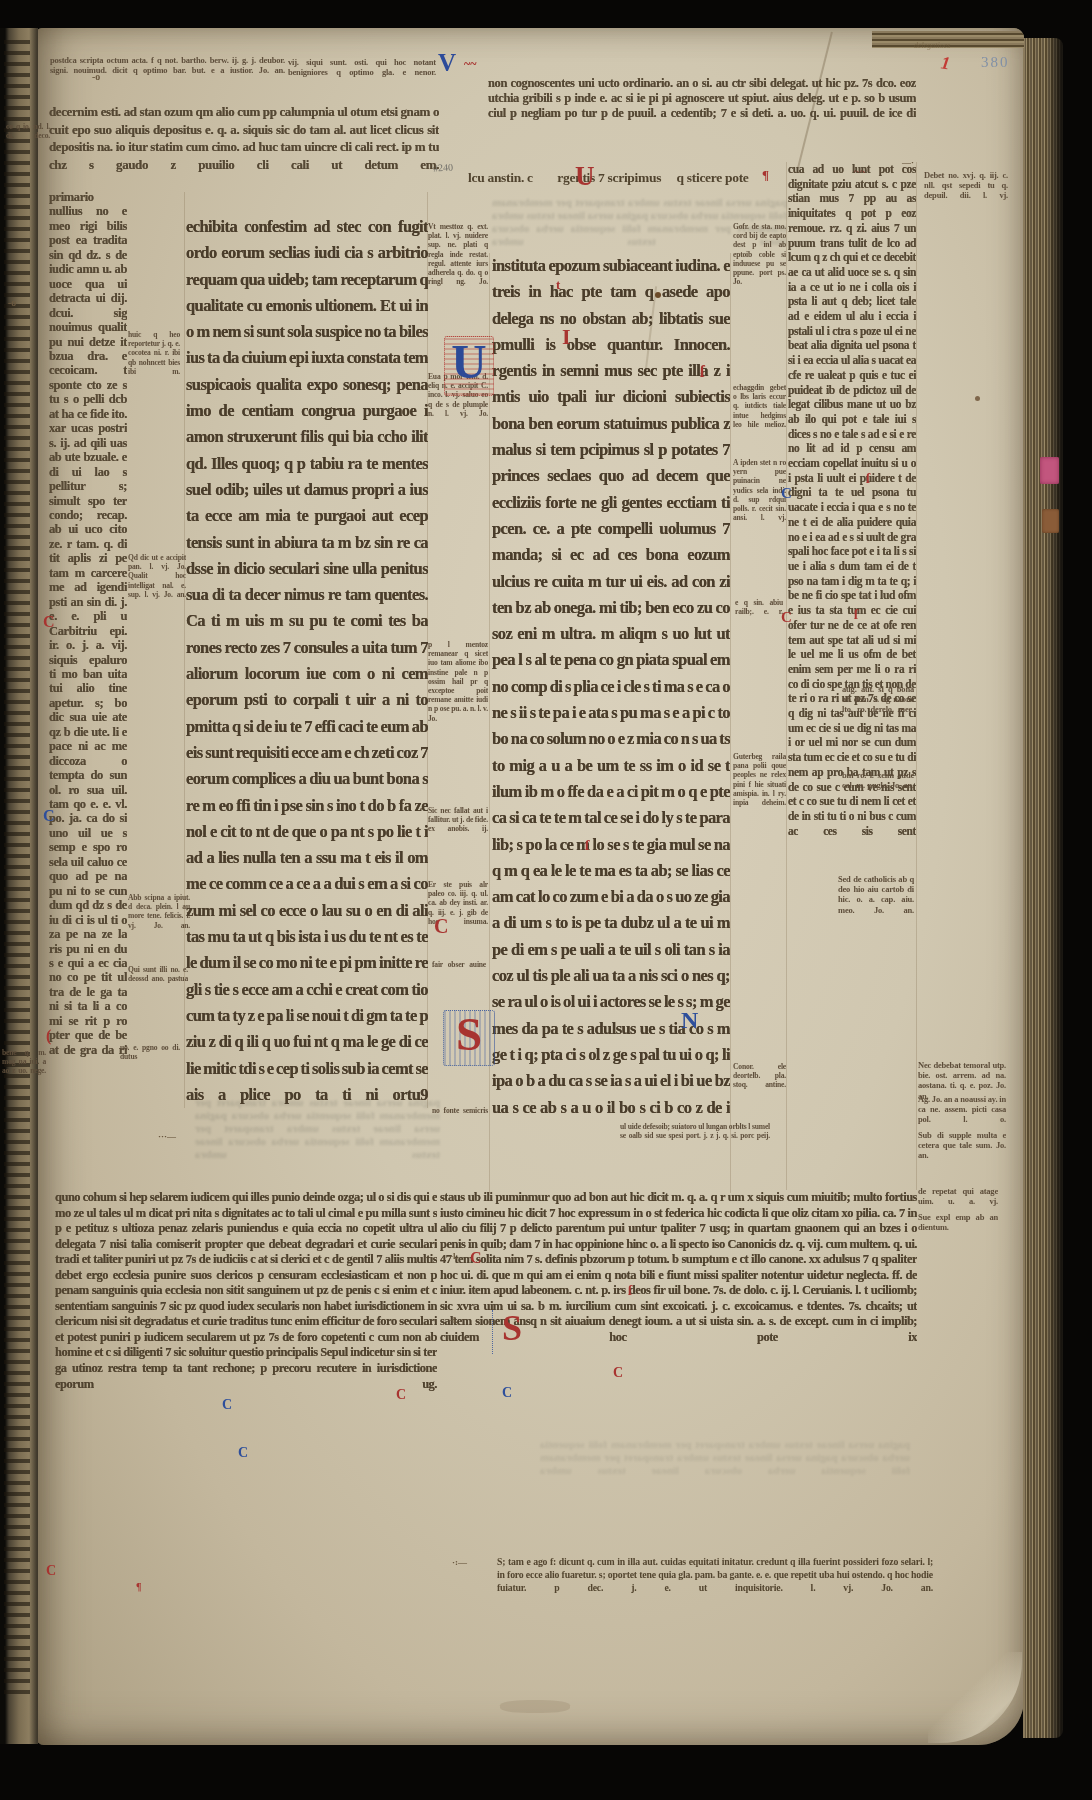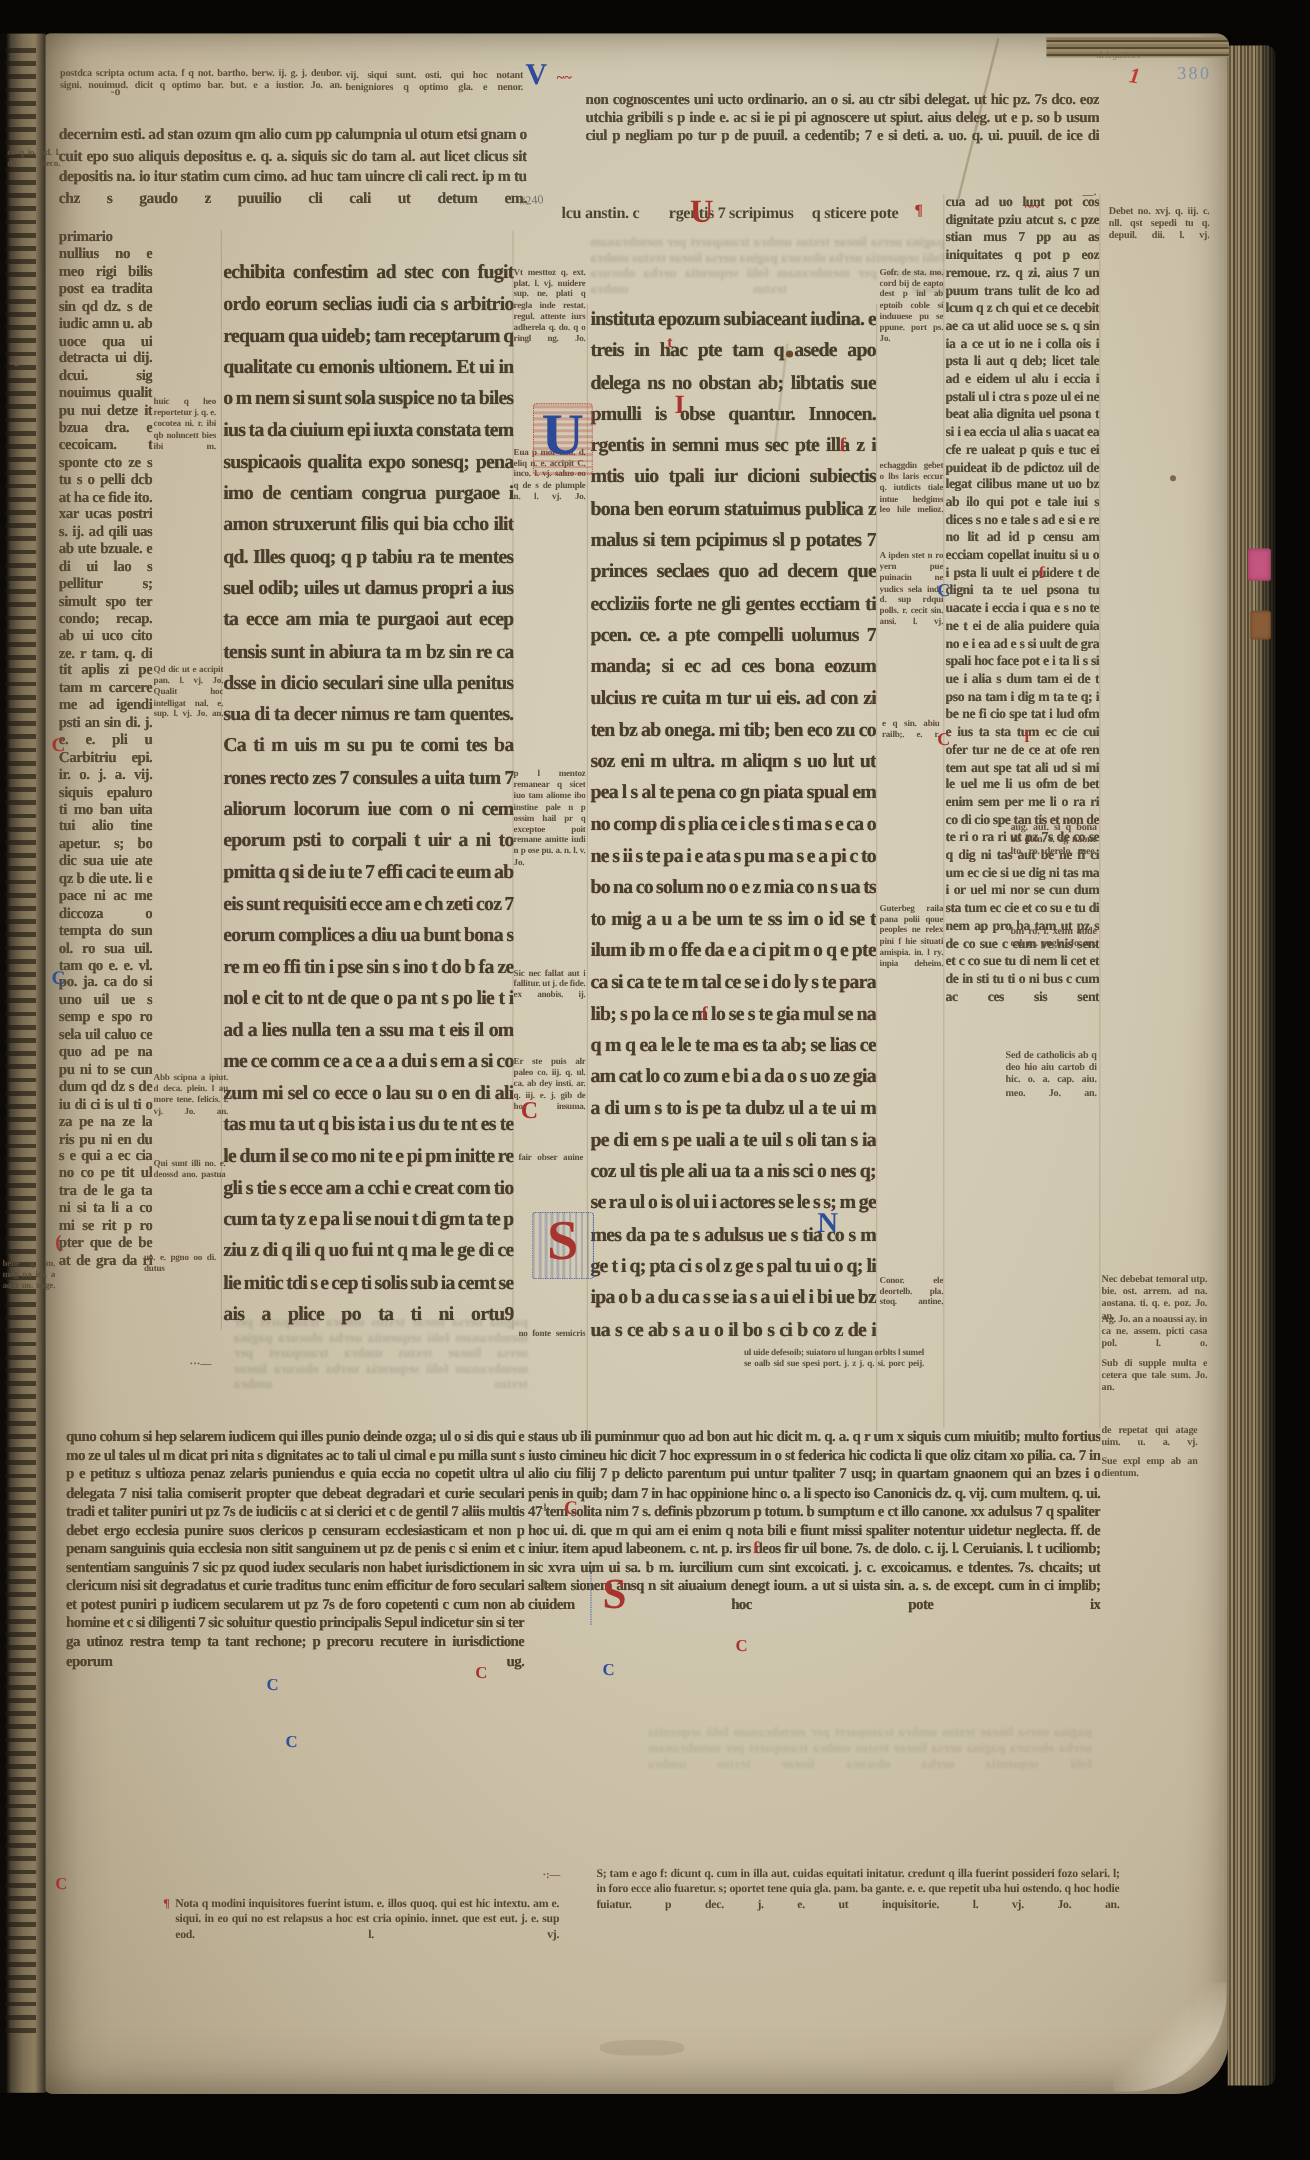--- a/index.html
+++ b/index.html
@@ -174,21 +174,20 @@
   <span class="mark red" style="left:470px;top:1250px;font-size:16px;">C</span>
   <span class="mark red" style="left:628px;top:1284px;font-size:14px;">ſ</span>
   <span class="mark red" style="left:613px;top:1366px;font-size:14px;">C</span>
   <span class="mark blue" style="left:502px;top:1386px;font-size:14px;">C</span>
   <span class="mark blue" style="left:222px;top:1398px;font-size:14px;">C</span>
   <span class="mark red" style="left:396px;top:1388px;font-size:14px;">C</span>
   <span class="mark blue" style="left:238px;top:1446px;font-size:14px;">C</span>
   <span class="mark red" style="left:46px;top:1564px;font-size:14px;">C</span>
 
   <span class="mark red" style="left:136px;top:1582px;font-size:10px;">¶</span>
-  <div class="blk script footnote" style="left:146px;top:1580px;width:320px;height:42px;">Nota q modini inquisitores fuerint istum. e. illos quoq. qui est hic intextu. am e. siqui. in eo qui no est relapsus a hoc est cria opinio. innet. que est eut. j. e. sup eod. l. vj.</div>
   <span class="mark brown" style="left:452px;top:1558px;font-size:9px;">·:—</span>
   <div class="blk script footnote" style="left:497px;top:1555px;width:436px;height:43px;">S; tam e ago f: dicunt q. cum in illa aut. cuidas equitati initatur. credunt q illa fuerint possideri fozo selari. l; in foro ecce alio fuaretur. s; oportet tene quia gla. pam. ba gante. e. e. que repetit uba hui ostendo. q hoc hodie fuiatur. p dec. j. e. ut inquisitorie. l. vj. Jo. an.</div>
 
   <span class="mark brown" style="left:902px;top:158px;font-size:9px;">—·</span>
   <div class="blk script note" style="left:924px;top:170px;width:84px;height:34px;">Debet no. xvj. q. iij. c. nll. qst sepedi tu q. depuil. dii. l. vj.</div>
   <div class="blk script note" style="left:842px;top:684px;width:72px;height:32px;">aug. aut. si q bona ab dem. s. ag naone lto. ro. derelo. mee.</div>
   <div class="blk script note" style="left:842px;top:770px;width:72px;height:22px;">bm ro. l. xeim aude cal. m. pngla. Jo. an.</div>
   <div class="blk script note" style="left:838px;top:874px;width:76px;height:56px;">Sed de catholicis ab q deo hio aiu cartob di hic. o. a. cap. aiu. meo. Jo. an.</div>
   <div class="blk script note" style="left:918px;top:1060px;width:88px;height:42px;">Nec debebat temoral utp. bie. ost. arrem. ad na. aostana. ti. q. e. poz. Jo. an.</div>
   <div class="blk script note" style="left:918px;top:1094px;width:88px;height:34px;">Ag. Jo. an a noaussi ay. in ca ne. assem. picti casa pol. l. o.</div>

